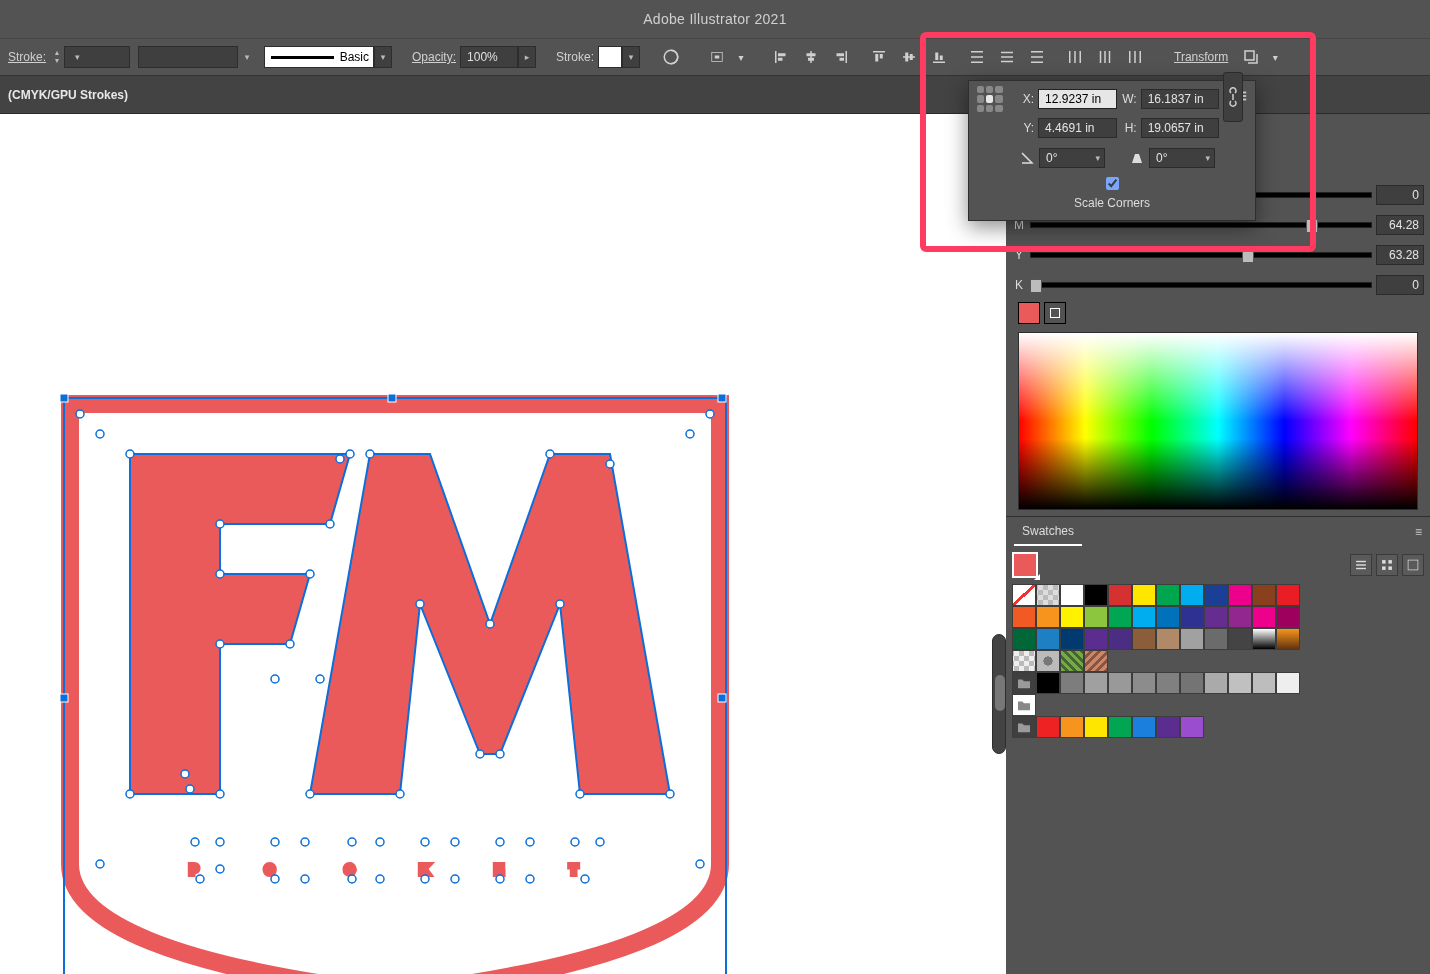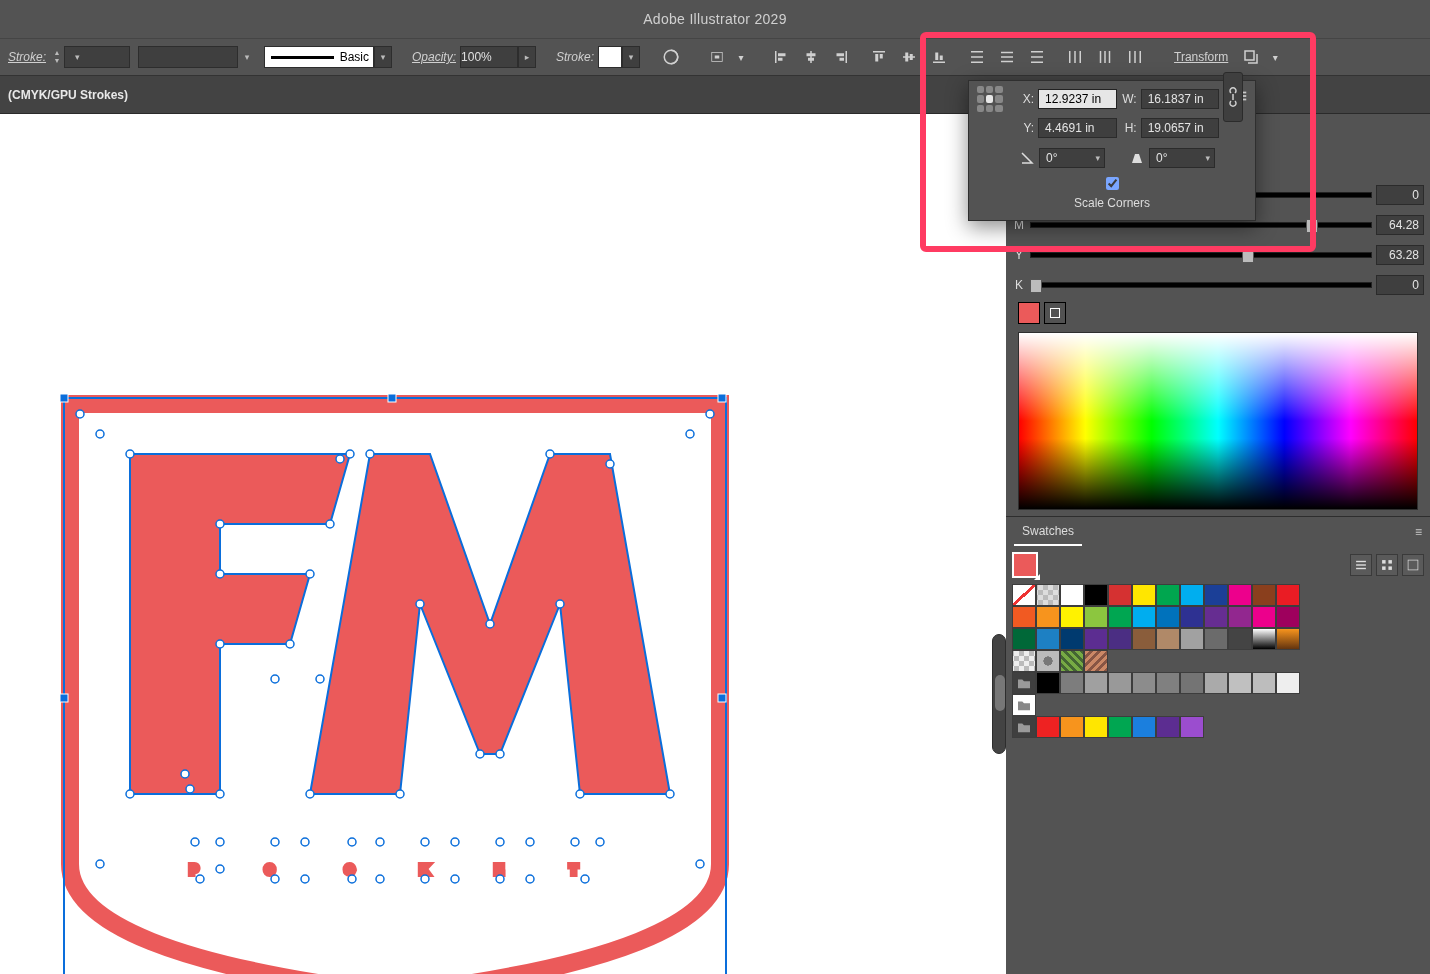--- a/index.html
+++ b/index.html
@@ -21,40 +21,40 @@
   .controlbar {
     height: 38px;
     background:#535353;
     border-top:1px solid #454545;
     border-bottom:1px solid #333;
     display:flex; align-items:center;
     color:#d0d0d0;
     padding:0 4px;
     position:relative;
   }
-  .cb-label { margin:0 4px 0 4px; font-size:12px;font-style:italic; }
+  .cb-label { margin:0 4px 0 4px; font-size:12px; }
   .cb-label.u { text-decoration: underline; }
   .spinner { width:14px; height:22px; display:flex; flex-direction:column; justify-content:center; color:#bbb; gap:0;}
   .spinner span{font-size:7px;height:8px;line-height:8px;text-align:center;cursor:pointer;}
   .dropdown-field {
     display:inline-flex; align-items:center;
     background:#3f3f3f; border:1px solid #2d2d2d;
     height:22px; padding:0 4px 0 6px; color:#e0e0e0;
     gap:4px;
   }
   .dropdown-field .caret{font-size:9px;color:#bbb;}
   .stroke-swatch { width:100px; height:22px; background:#3f3f3f; border:1px solid #2d2d2d;}
   .stroke-style-field {
     width:110px;height:22px;background:#fff;border:1px solid #2d2d2d;
     display:flex;align-items:center;position:relative;
   }
   .stroke-style-field .line{flex:1;height:3px;background:#000;margin:0 6px;}
   .stroke-style-field .text{color:#000;margin-right:4px;font-size:12px;}
   .stroke-style-caret{width:18px;height:22px;background:#3f3f3f;border:1px solid #2d2d2d;display:flex;align-items:center;justify-content:center;font-size:9px;color:#bbb;}
-  .opacity-field { width:58px;height:22px;background:#3f3f3f;border:1px solid #2d2d2d;color:#e0e0e0;display:flex;align-items:center;}
+  .opacity-field { width:58px;height:22px;background:#3f3f3f;border:1px solid #2d2d2d;color:#e0e0e0;display:flex;align-items:center;padding-left:6px;}
   .opacity-caret{width:18px;height:22px;background:#3f3f3f;border:1px solid #2d2d2d;display:flex;align-items:center;justify-content:center;font-size:9px;color:#bbb;}
   .style-swatch{width:24px;height:22px;border:1px solid #2d2d2d;background:#fff;}
   .style-caret{width:18px;height:22px;background:#3f3f3f;border:1px solid #2d2d2d;display:flex;align-items:center;justify-content:center;font-size:9px;color:#bbb;}
   .icon-btn {
     width:30px;height:30px;display:flex;align-items:center;justify-content:center;
     color:#d0d0d0;cursor:pointer;border-radius:3px;
   }
   .icon-btn svg{width:18px;height:18px;}
   .gap8{width:8px;}
   .gap16{width:16px;}
@@ -166,21 +166,21 @@
   .sw.folder svg{width:14px;height:12px;color:#9a9a9a;}
 
   
   .rp-scroll{position:absolute;left:-14px;top:520px;width:14px;height:120px;background:#434343;border:1px solid #2d2d2d;border-radius:7px;}
   .rp-scroll::after{content:'';position:absolute;left:2px;top:40px;width:10px;height:36px;background:#777;border-radius:5px;}
 
 </style>
 </head>
 <body>
 
-<div class="titlebar">Adobe Illustrator 2029</div>
+<div class="titlebar">Adobe Illustrator 2021</div>
 
 <div class="controlbar">
 
   <span class="cb-label u">Stroke:</span>
 
   <div class="spinner">
     <span>▲</span>
       <span>▼</span>
   </div>
   <div class="dropdown-field" style="width:66px;">

